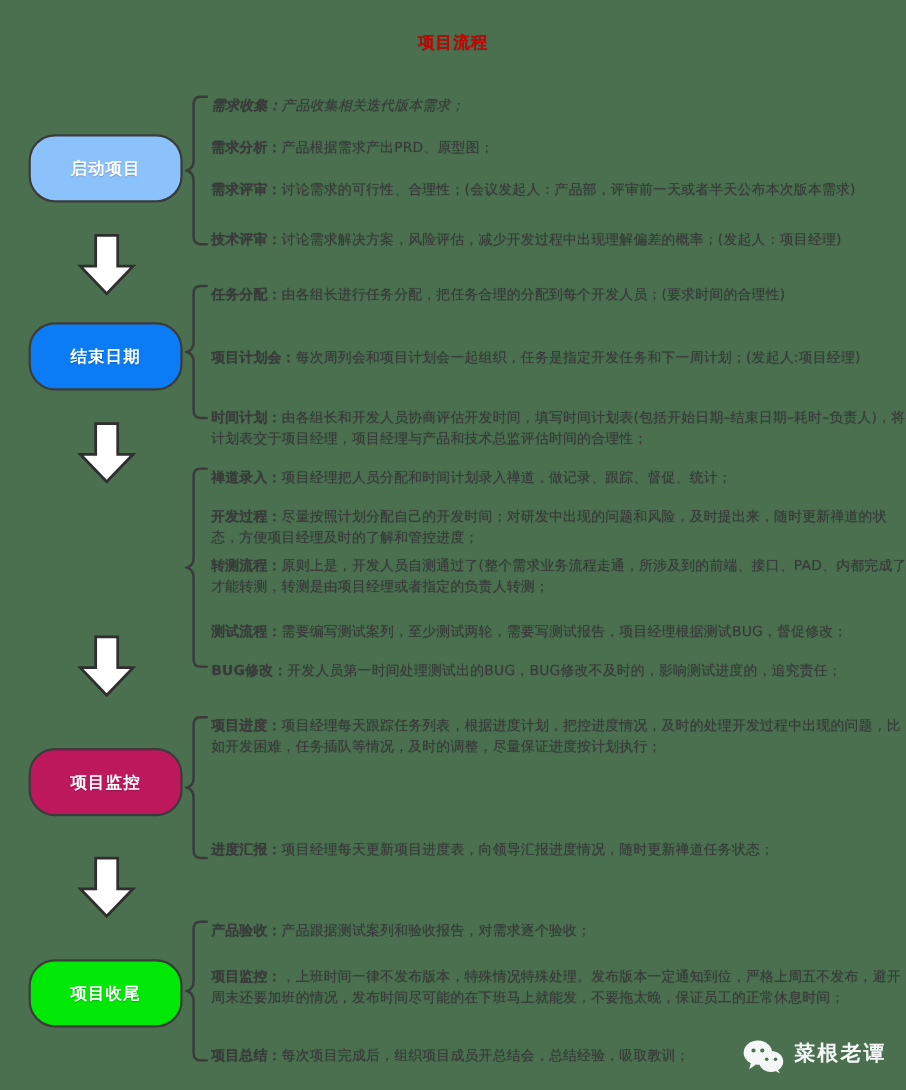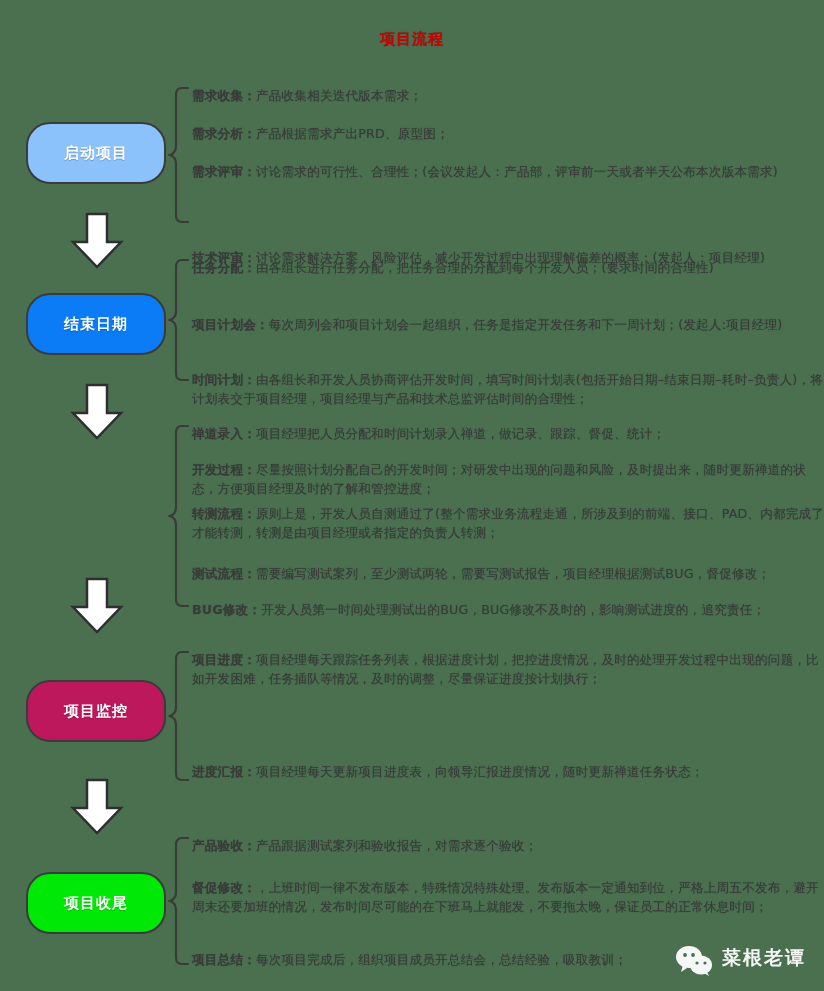--- a/index.html
+++ b/index.html
@@ -155,30 +155,30 @@
   <div class="node" id="node4" style="top: 872px; background: rgb(0, 232, 6);">
     <span>项目收尾</span>
   </div>
 </div>
 
 <div class="section" style="top:86px;">
   <svg class="brace-svg" width="22" height="138" viewBox="0 0 22 138">
     <path d="M20 2 H14 Q8 2 8 9 V60 Q8 67 2 69 Q8 71 8 78 V129 Q8 136 14 136 H20" fill="none" stroke="#3a3a3a" stroke-width="2.2" stroke-linecap="round"></path>
   </svg>
   <div class="lines">
-    <div class="line" style="top:0px;">
+    <div class="line" style="top:0px;font-style:italic;">
       <b>需求收集：</b><span>产品收集相关迭代版本需求；</span>
     </div>
     <div class="line" style="top:38px;">
       <b>需求分析：</b><span>产品根据需求产出PRD、原型图；</span>
     </div>
     <div class="line" style="top:76px;">
       <b>需求评审：</b><span>讨论需求的可行性、合理性；(会议发起人：产品部，评审前一天或者半天公布本次版本需求)</span>
     </div>
-    <div class="line" style="top:122px;margin-top:40px;">
+    <div class="line" style="top:122px;">
       <b>技术评审：</b><span>讨论需求解决方案，风险评估，减少开发过程中出现理解偏差的概率；(发起人：项目经理)</span>
     </div>
   </div>
 </div>
 
 <div class="section" style="top:258px;">
   <svg class="brace-svg" width="22" height="124" viewBox="0 0 22 124">
     <path d="M20 2 H14 Q8 2 8 9 V53 Q8 60 2 62 Q8 64 8 71 V115 Q8 122 14 122 H20" fill="none" stroke="#3a3a3a" stroke-width="2.2" stroke-linecap="round"></path>
   </svg>
   <div class="lines">
@@ -233,21 +233,21 @@
 
 <div class="section" style="top:836px;">
   <svg class="brace-svg" width="22" height="130" viewBox="0 0 22 130">
     <path d="M20 2 H14 Q8 2 8 9 V56 Q8 63 2 65 Q8 67 8 74 V121 Q8 128 14 128 H20" fill="none" stroke="#3a3a3a" stroke-width="2.2" stroke-linecap="round"></path>
   </svg>
   <div class="lines">
     <div class="line" style="top:0px;">
       <b>产品验收：</b><span>产品跟据测试案列和验收报告，对需求逐个验收；</span>
     </div>
     <div class="line" style="top:42px;">
-      <b>督促修改：</b><span>，上班时间一律不发布版本，特殊情况特殊处理。发布版本一定通知到位，严格上周五不发布，避开周末还要加班的情况，发布时间尽可能的在下班马上就能发，不要拖太晚，保证员工的正常休息时间；</span>
+      <b>项目监控：</b><span>，上班时间一律不发布版本，特殊情况特殊处理。发布版本一定通知到位，严格上周五不发布，避开周末还要加班的情况，发布时间尽可能的在下班马上就能发，不要拖太晚，保证员工的正常休息时间；</span>
     </div>
     <div class="line" style="top:114px;">
       <b>项目总结：</b><span>每次项目完成后，组织项目成员开总结会，总结经验，吸取教训；</span>
     </div>
   </div>
 </div>
 
 <div id="watermark">
   <svg width="38" height="32" viewBox="0 0 38 32">
     <ellipse cx="14" cy="12" rx="13" ry="11" fill="#ffffff"></ellipse>

